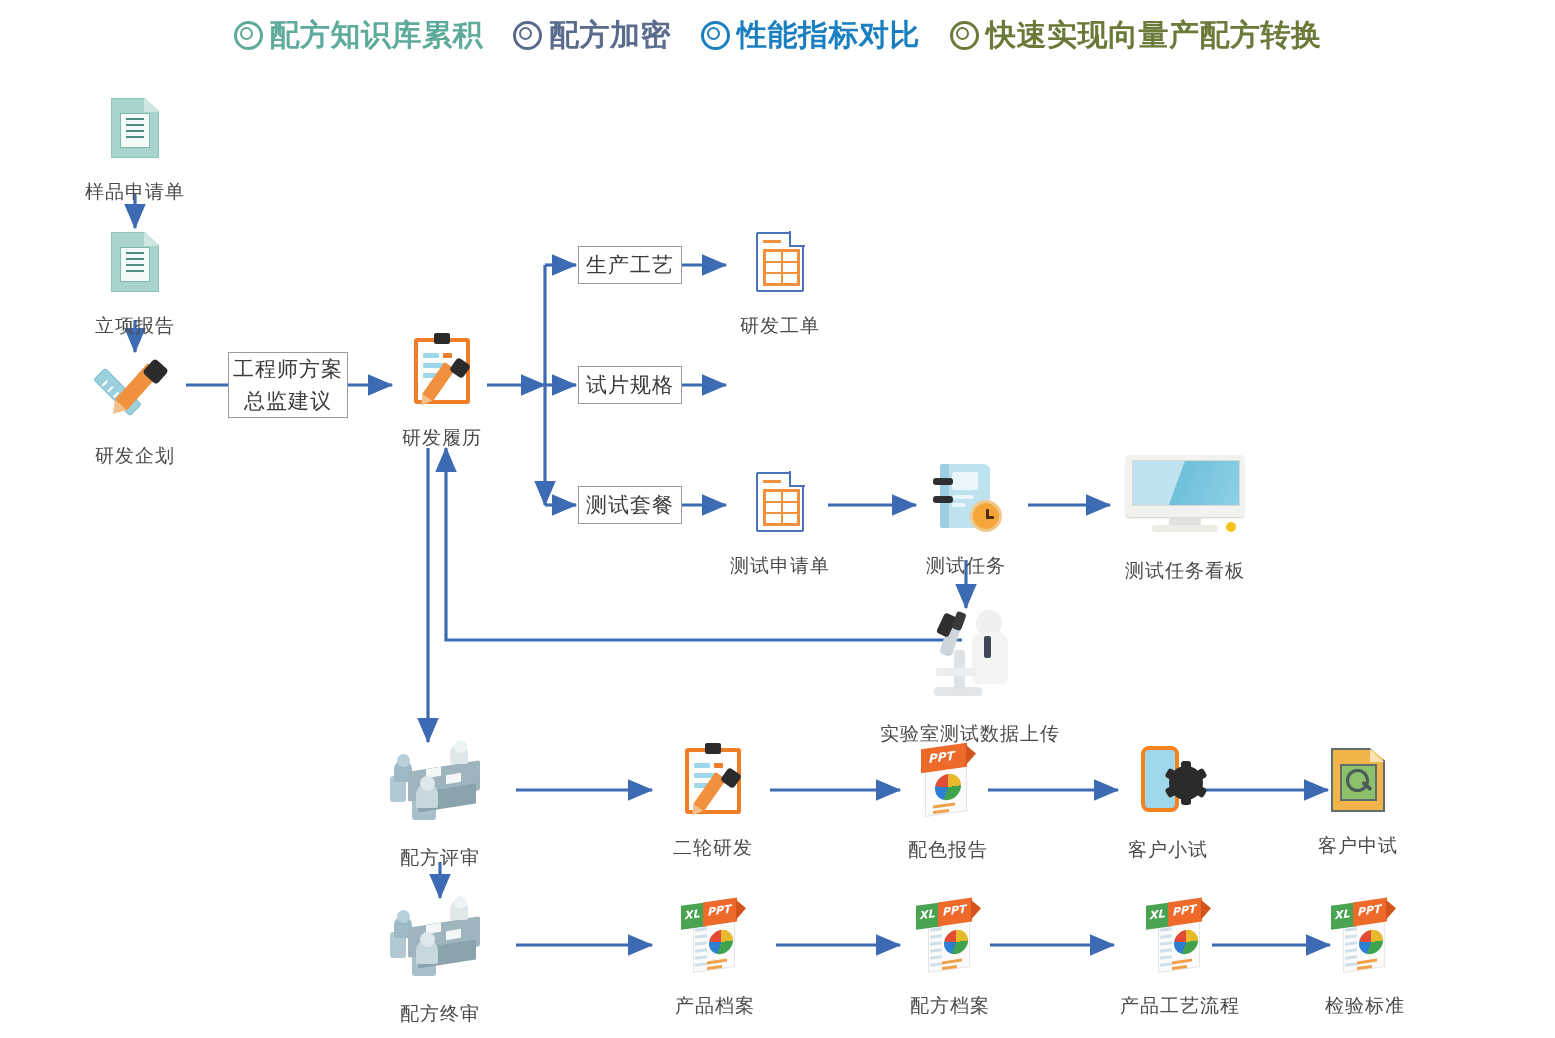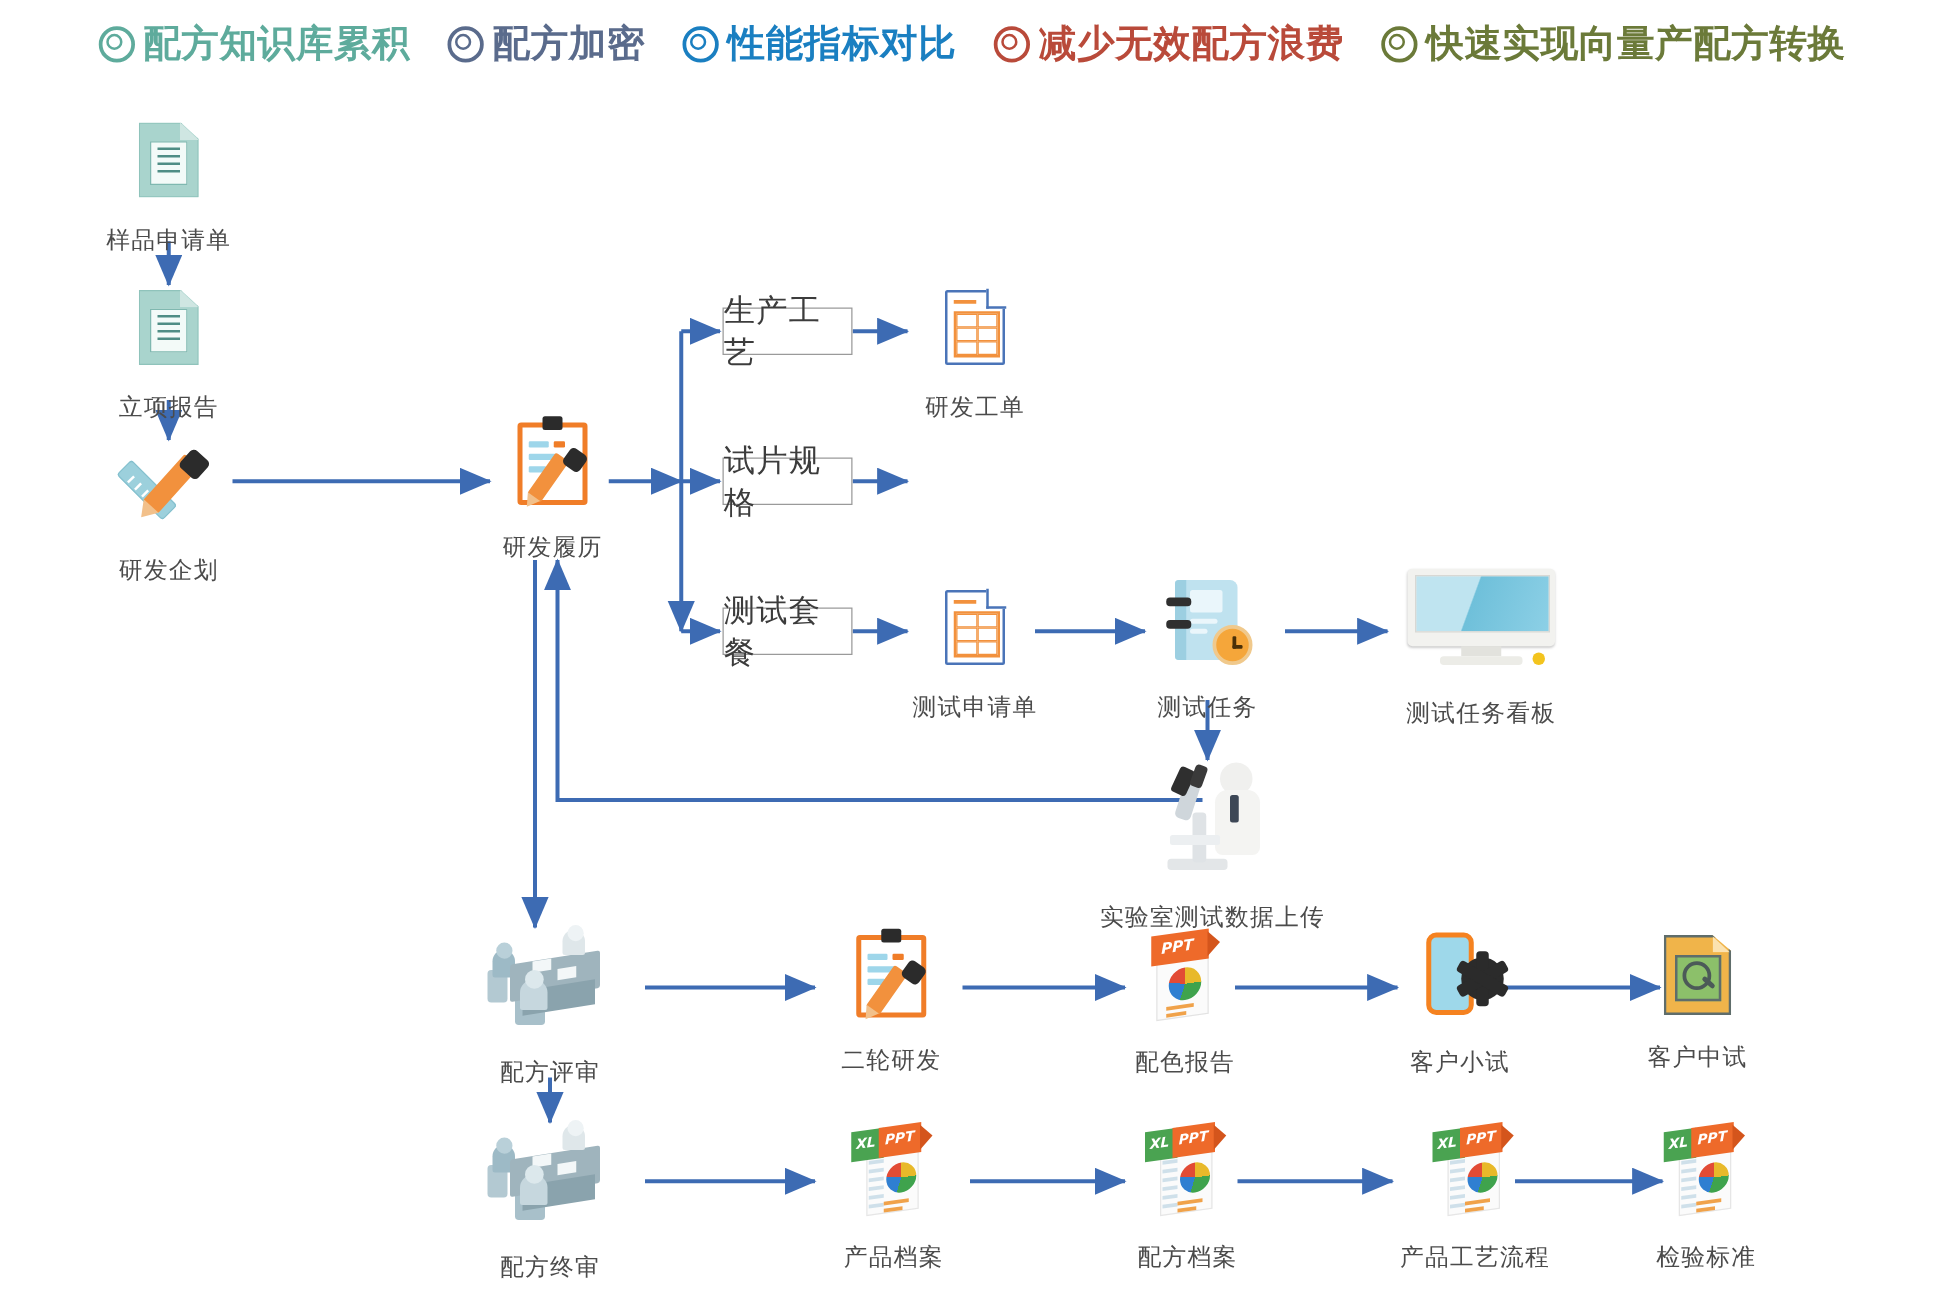--- a/index.html
+++ b/index.html
@@ -273,21 +273,21 @@
   .insp .fold{position:absolute;right:1px;top:1px;width:14px;height:13px;background:#fbe2b0;
     clip-path:polygon(0 0,100% 100%,0 100%);}
   .insp .win{position:absolute;left:9px;top:16px;width:33px;height:33px;background:#8cc06a;border:2px solid #5f6d6b;}
   .insp .lens{position:absolute;left:15px;top:21px;width:17px;height:17px;border-radius:50%;border:3px solid #4c5a58;}
   .insp .hdl{position:absolute;left:30px;top:36px;width:12px;height:3.5px;background:#4c5a58;transform:rotate(42deg);border-radius:2px;}
 
   
   .lbl{
     position:absolute;border:1px solid #9a9a9a;background:#ffffff;
     display:flex;align-items:center;justify-content:center;
-    font-size:25px;color:#3c3c3c;letter-spacing:1px;box-sizing:border-box;
+    font-size:21px;color:#3c3c3c;letter-spacing:1px;box-sizing:border-box;
   }
   .lbl2{
     position:absolute;border:1px solid #9a9a9a;background:#ffffff;box-sizing:border-box;
     display:flex;flex-direction:column;
   }
   .lbl2 > div{
     flex:1;display:flex;align-items:center;justify-content:center;
     font-size:21px;color:#3c3c3c;letter-spacing:1px;
   }
 </style>
@@ -301,24 +301,20 @@
       <span class="ring"></span>
       <span>配方知识库累积</span>
     </div>
     <div class="btag" style="color:#5a6b8c">
       <span class="ring"></span>
       <span>配方加密</span>
     </div>
     <div class="btag" style="color:#1a7fc1">
       <span class="ring"></span>
       <span>性能指标对比</span>
-    </div>
-    <div class="btag" style="color:#b94a3a">
-      <span class="ring"></span>
-      <span>减少无效配方浪费</span>
     </div>
     <div class="btag" style="color:#6b7a39">
       <span class="ring"></span>
       <span>快速实现向量产配方转换</span>
     </div>
   </div>
 
   <svg class="wires" viewBox="0 0 1555 1038">
     <defs>
       <marker id="ah" markerWidth="9" markerHeight="9" refX="7.6" refY="3.4" orient="auto">
@@ -372,20 +368,24 @@
       <path d="M516,945 L652,945"></path>
 
       <path d="M776,945 L900,945"></path>
 
       <path d="M990,945 L1114,945"></path>
 
       <path d="M1212,945 L1330,945"></path>
     </g>
   </svg>
 
+  <div class="lbl2" style="left:228px;top:352px;width:120px;height:66px;">
+    <div>工程师方案</div>
+    <div>总监建议</div>
+  </div>
 
   <div class="lbl" style="left:578px;top:246px;width:104px;height:38px;">生产工艺</div>
   <div class="lbl" style="left:578px;top:366px;width:104px;height:38px;">试片规格</div>
   <div class="lbl" style="left:578px;top:486px;width:104px;height:38px;">测试套餐</div>
 
   <div class="node" style="left:75px;top:98px;width:120px;">
     <div class="ico doc-teal">
       <div class="body"></div>
         <div class="fold"></div>
       <div class="page">

